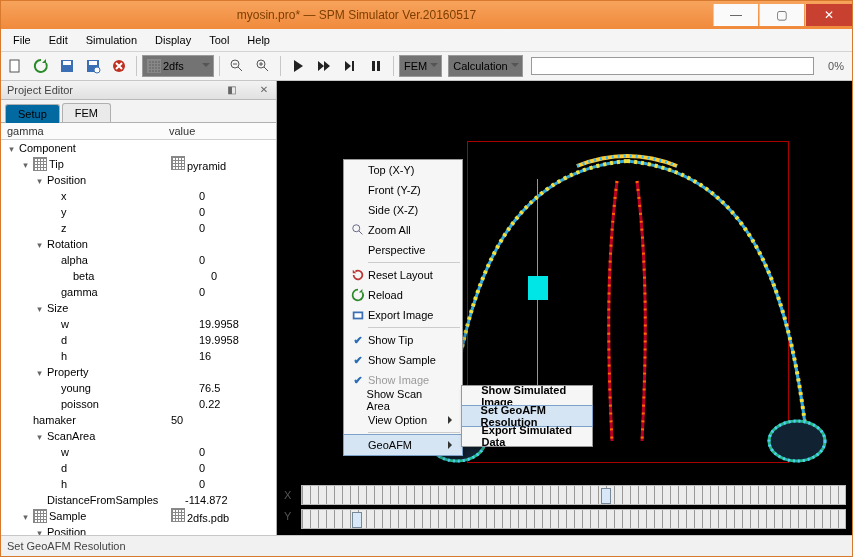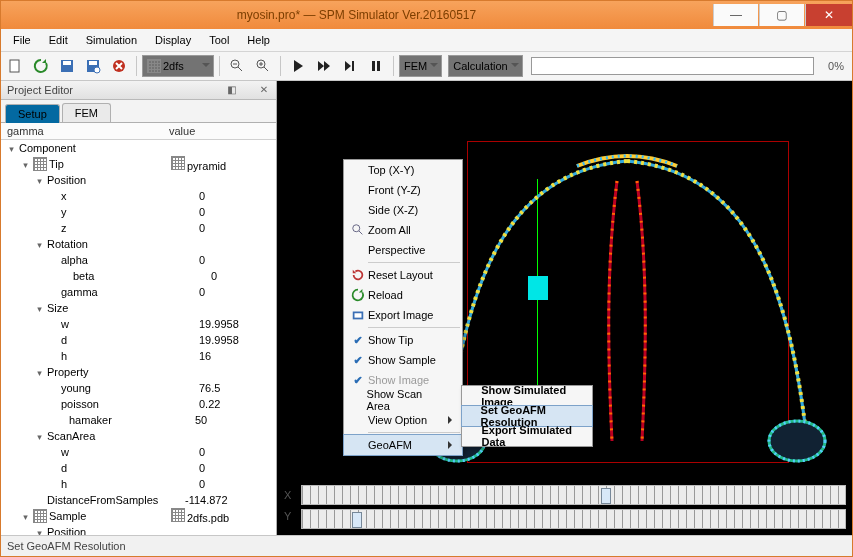--- a/index.html
+++ b/index.html
@@ -314,21 +314,21 @@
             <div class="col-val"><span>76.5</span></div>
           </div>
           <div class="trow">
             <div class="col-name" style="padding-left: 48px;">
               <span class="tg"></span>
               <span>poisson</span>
             </div>
             <div class="col-val"><span>0.22</span></div>
           </div>
           <div class="trow">
-            <div class="col-name" style="padding-left: 44px; gap: 12px;">
+            <div class="col-name" style="padding-left: 20px;">
               <span class="tg"></span>
               <span>hamaker</span>
             </div>
             <div class="col-val"><span>50</span></div>
           </div>
           <div class="trow">
             <div class="col-name" style="padding-left: 34px;">
               <span class="tg">▾</span>
               <span>ScanArea</span>
             </div>

